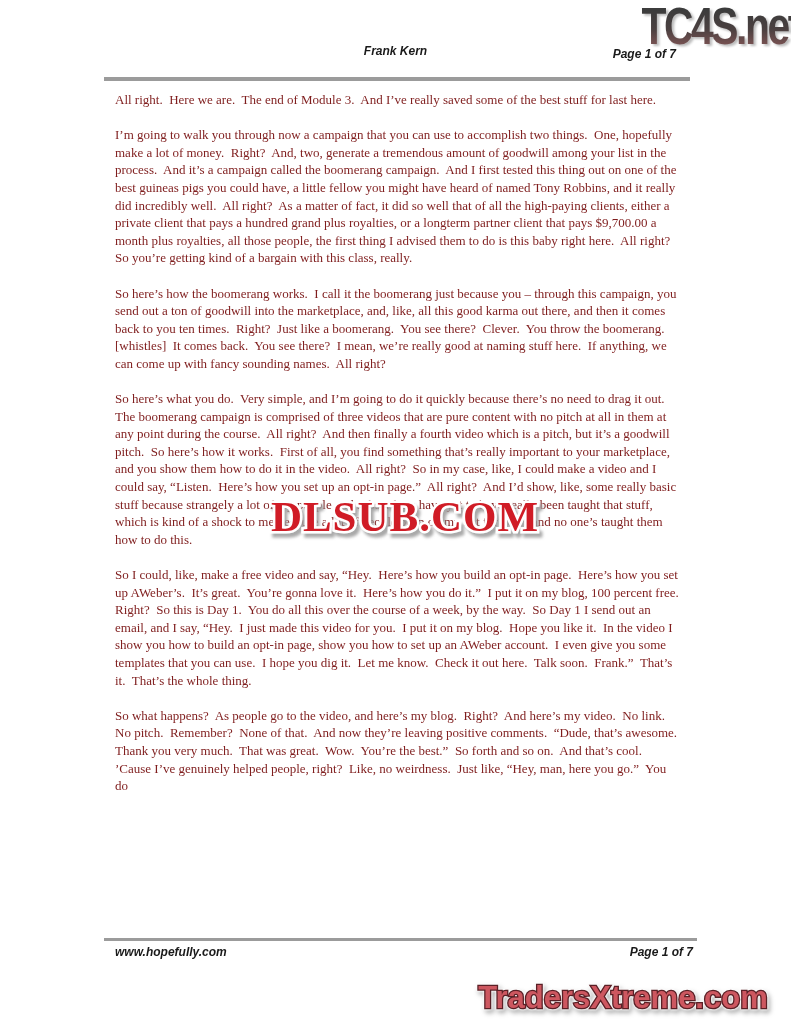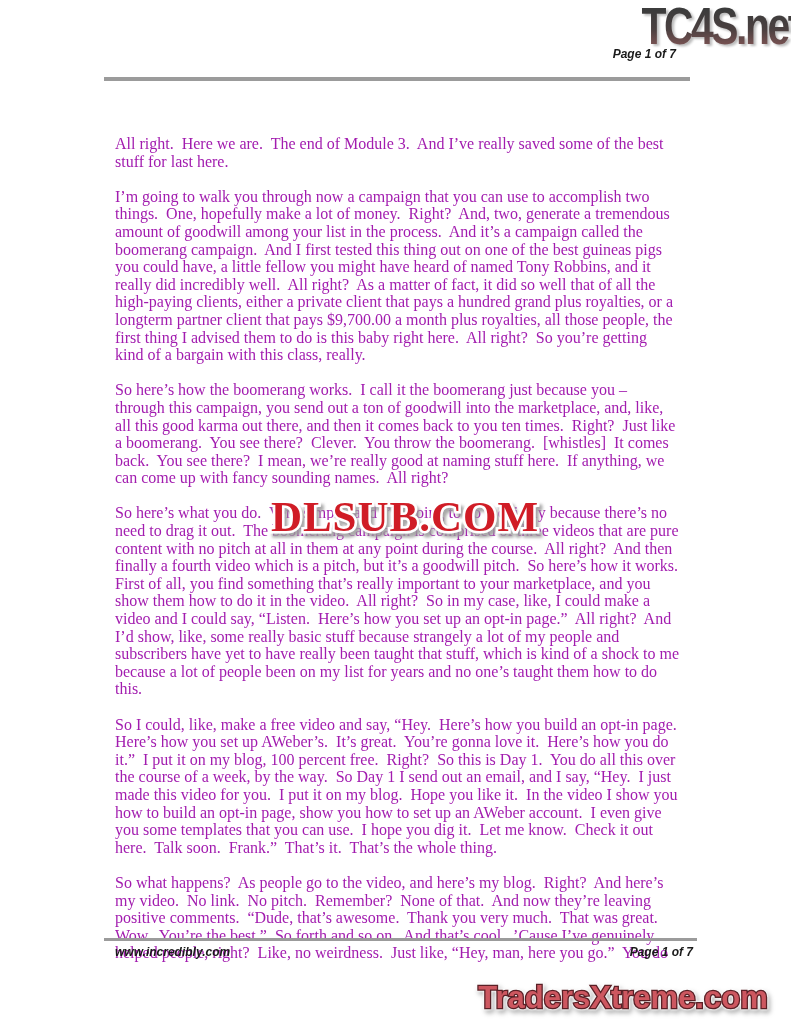--- a/index.html
+++ b/index.html
@@ -27,21 +27,21 @@
     font-family:"Liberation Sans",sans-serif;font-weight:700;font-style:italic;
     font-size:12px;color:#1a1a1a;
   }
   .rule{position:absolute;background:#9b9b9b;height:4px;}
   .rule-top{top:77px;left:104px;width:586px;}
   .rule-bottom{top:938px;left:104px;width:593px;height:3px;}
 
   
   .transcript{
     position:absolute;left:115px;top:91px;width:564px;
-    font-size:16px;line-height:17.6px;color:#a21caf;margin-top:44px;
+    font-size:13px;line-height:17.6px;color:#7f1d1d;
   }
   .para{margin:0 0 17.6px 0;white-space:pre-wrap;}
   .para .italic{}
 
   
   .watermark{position:absolute;left:246px;top:486px;}
 
   
   .footer-site{
     position:absolute;top:945px;left:115px;
@@ -59,20 +59,21 @@
     position:absolute;top:976px;left:472px;
     filter:drop-shadow(0 0 1px #ffffff) drop-shadow(0 0 1px #ffffff) drop-shadow(2px 3px 2px #b4b4b4);
   }
 </style>
 </head>
 <body>
 
 <div class="tc4s-logo">TC4S.net</div>
 
 <div class="header-title">
+  <div>Frank Kern</div>
 </div>
 
 <div class="header-pageno">Page 1 of 7</div>
 
 <div class="rule rule-top"></div>
 
 <div class="transcript">
     <p class="para"><span>All right.  Here we are.  The end of Module 3.  And I’ve really saved some of the best stuff for last here.</span></p>
     <p class="para"><span>I’m going to walk you through now a campaign that you can use to accomplish two things.  One, hopefully make a lot of money.  Right?  And, two, generate a tremendous amount of goodwill among your list in the process.  And it’s a campaign called the boomerang campaign.  And I first tested this thing out on one of the best guineas pigs you could have, a little fellow you might have heard of named Tony Robbins, and it really did incredibly well.  All right?  As a matter of fact, it did so well that of all the high-paying clients, either a private client that pays a hundred grand plus royalties, or a longterm partner client that pays $9,700.00 a month plus royalties, all those people, the first thing I advised them to do is this baby right here.  All right?  So you’re getting kind of a bargain with this class, really.</span></p>
     <p class="para"><span>So here’s how the boomerang works.  I call it the boomerang just because you – through this campaign, you send out a ton of goodwill into the marketplace, and, like, all this good karma out there, and then it comes back to you ten times.  Right?  Just like a boomerang.  You see there?  Clever.  You throw the boomerang.  </span><span class="italic">[whistles]</span><span>  It comes back.  You see there?  I mean, we’re really good at naming stuff here.  If anything, we can come up with fancy sounding names.  All right?</span></p>
@@ -85,19 +86,19 @@
   <defs>
     <filter id="wm-shadow" x="-20%" y="-20%" width="140%" height="160%">
       <feDropShadow dx="3" dy="4" stdDeviation="1.4" flood-color="#9a9a9a" flood-opacity="0.85"></feDropShadow>
     </filter>
   </defs>
   <text x="159" y="45" text-anchor="middle" font-family="Liberation Serif, serif" font-weight="bold" font-size="43" letter-spacing="1" stroke="#ffffff" stroke-width="5" paint-order="stroke" filter="url(#wm-shadow)" fill="#d01f27">DLSUB.COM</text>
 </svg>
 
 <div class="rule rule-bottom"></div>
 
-<div class="footer-site">www.incredibly.com</div>
+<div class="footer-site">www.hopefully.com</div>
 
 <div class="footer-pageno">Page 1 of 7</div>
 
 <svg class="traders-logo" width="302" height="44" viewBox="0 0 302 44">
   <text x="151" y="32" text-anchor="middle" font-family="Liberation Sans, sans-serif" font-weight="bold" font-size="31" stroke="#5a2026" stroke-width="2.6" paint-order="stroke" fill="#cd5760">TradersXtreme.com</text>
 </svg>
 
 </body></html>

